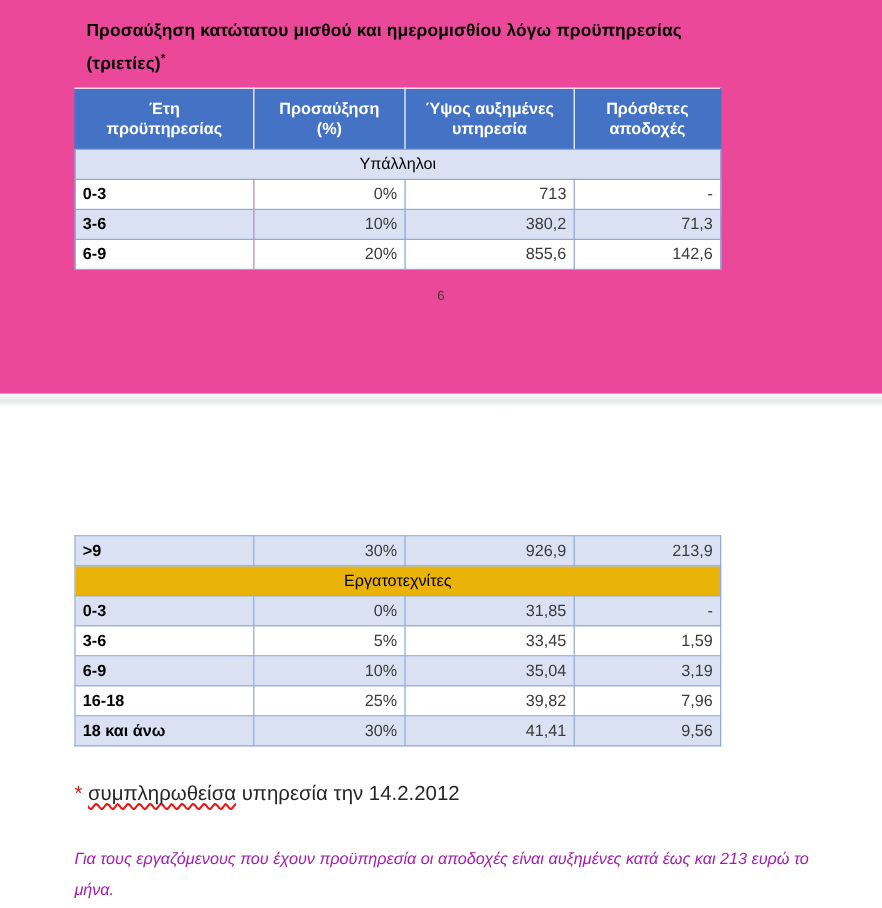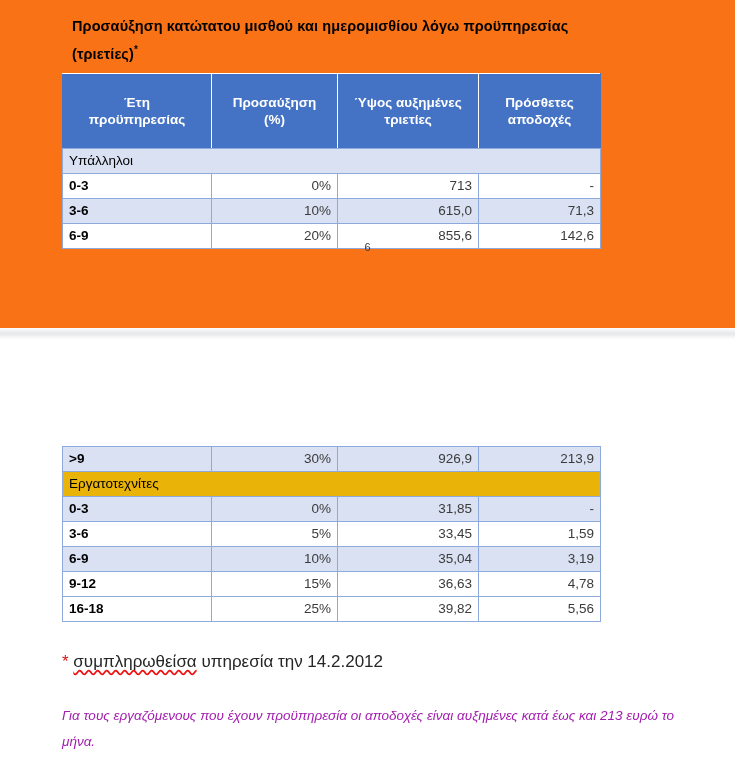--- a/index.html
+++ b/index.html
@@ -11,21 +11,21 @@
     width: 735px;
     height: 757px;
     font-family: "Liberation Sans", sans-serif;
     color: #000000;
     overflow: hidden;
     position: relative;
   }
 
   .page {
     position: relative;
-    background: #f97316;
+    background: #ec4899;
   }
 
   
   #page-one {
     height: 330px;
     padding: 0;
   }
 
   .doc-title {
     position: absolute;
@@ -74,29 +74,29 @@
   }
 
   thead th.hdr {
     background: #4472C4;
     color: #ffffff;
     font-weight: bold;
     text-align: center;
     font-size: 13.5px;
     line-height: 17px;
     height: 46px;
-    padding: 14px 4px;
+    padding: 2px 4px;
     border: 1px solid #ffffff;
     border-bottom: 1px solid #8EA9DB;
   }
   thead th.hdr:first-child { border-left: 1px solid #4472C4; }
   thead th.hdr:last-child  { border-right: 1px solid #4472C4; }
 
   td.section {
-    text-align: left;
+    text-align: center;
     font-weight: normal;
     font-size: 14px;
     background: #D9E1F2;
     height: 25px;
   }
   td.section.plain { background: #eab308; }
 
   tr.shade td { background: #D9E1F2; }
   tr.plain td { background: #ffffff; }
 
@@ -199,42 +199,42 @@
           <th class="hdr">
             <span>Έτη</span><br>
             <span>προϋπηρεσίας</span>
           </th>
           <th class="hdr">
             <span>Προσαύξηση</span><br>
             <span>(%)</span>
           </th>
           <th class="hdr">
             <span>Ύψος αυξημένες</span><br>
-            <span>τριετίες</span>
+            <span>υπηρεσία</span>
           </th>
           <th class="hdr">
             <span>Πρόσθετες</span><br>
             <span>αποδοχές</span>
           </th>
         </tr>
       </thead>
       <tbody>
         <tr>
           <td class="section" colspan="4">Υπάλληλοι</td>
         </tr>
         <tr class="plain">
           <td class="years">0-3</td>
           <td class="num">0%</td>
           <td class="num">713</td>
           <td class="num">-</td>
         </tr>
         <tr class="shade">
           <td class="years">3-6</td>
           <td class="num">10%</td>
-          <td class="num">615,0</td>
+          <td class="num">380,2</td>
           <td class="num">71,3</td>
         </tr>
         <tr class="plain">
           <td class="years">6-9</td>
           <td class="num">20%</td>
           <td class="num">855,6</td>
           <td class="num">142,6</td>
         </tr>
       </tbody>
     </table>
@@ -277,30 +277,30 @@
         <td class="num">33,45</td>
         <td class="num">1,59</td>
       </tr>
       <tr class="shade">
         <td class="years">6-9</td>
         <td class="num">10%</td>
         <td class="num">35,04</td>
         <td class="num">3,19</td>
       </tr>
       <tr class="plain">
-        <td class="years">9-12</td>
-        <td class="num">15%</td>
-        <td class="num">36,63</td>
-        <td class="num">4,78</td>
-      </tr>
-      <tr class="plain">
         <td class="years">16-18</td>
         <td class="num">25%</td>
         <td class="num">39,82</td>
-        <td class="num">5,56</td>
+        <td class="num">7,96</td>
+      </tr>
+      <tr class="shade">
+        <td class="years">18 και άνω</td>
+        <td class="num">30%</td>
+        <td class="num">41,41</td>
+        <td class="num">9,56</td>
       </tr>
     </tbody>
   </table>
 </div>
 
 <div class="footnote">
   <span class="star">*</span>
   <span class="misspelled">συμπληρωθείσα</span><span> υπηρεσία την 14.2.2012</span>
 </div>
 

